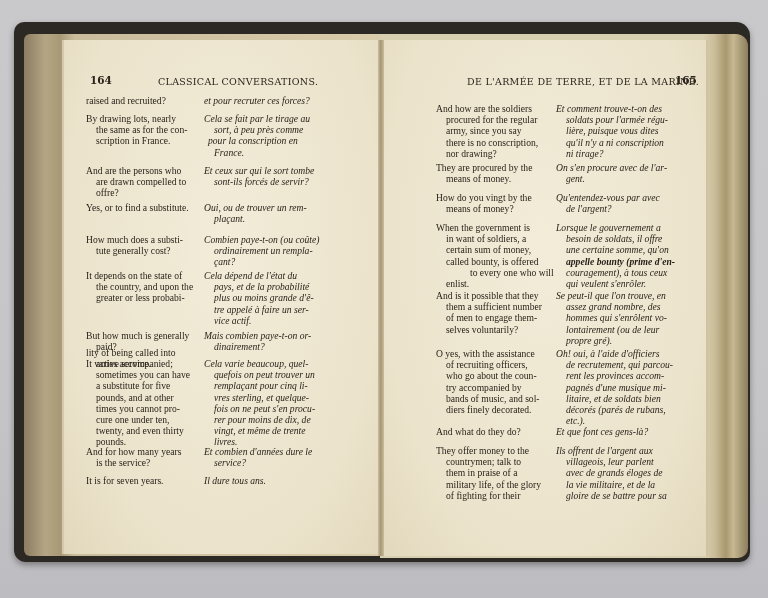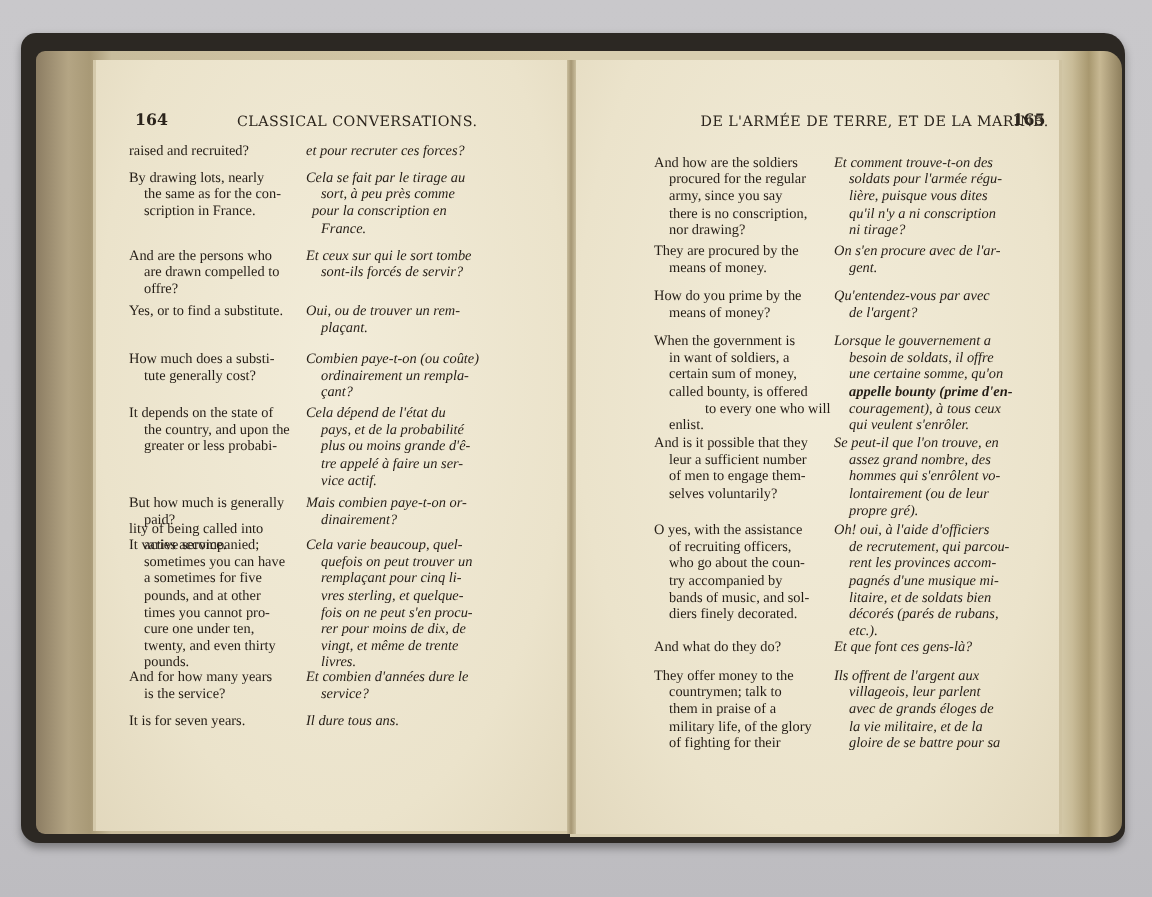--- a/index.html
+++ b/index.html
@@ -90,21 +90,21 @@
       <span class="line" style=" margin-top: 43px;">lity of being called into</span>
       <span class="line" style="padding-left: 10px;">active service.</span>
     </div>
     <div class="entry" style="top: 330px; width: 112px;">
       <span class="line">But how much is generally</span>
       <span class="line" style="padding-left: 10px;">paid?</span>
     </div>
     <div class="entry" style="top: 358px; width: 112px;">
       <span class="line">It varies accompanied;</span>
       <span class="line" style="padding-left: 10px;">sometimes you can have</span>
-      <span class="line" style="padding-left: 10px;">a sometimes for five</span>
+      <span class="line" style="padding-left: 10px;">a substitute for five</span>
       <span class="line" style="padding-left: 10px;">pounds, and at other</span>
       <span class="line" style="padding-left: 10px;">times you cannot pro-</span>
       <span class="line" style="padding-left: 10px;">cure one under ten,</span>
       <span class="line" style="padding-left: 10px;">twenty, and even thirty</span>
       <span class="line" style="padding-left: 10px;">pounds.</span>
     </div>
     <div class="entry" style="top: 446px; width: 112px;">
       <span class="line">And for how many years</span>
       <span class="line" style="padding-left: 10px;">is the service?</span>
     </div>
@@ -171,34 +171,34 @@
       <span class="line" style="padding-left: 10px;">procured for the regular</span>
       <span class="line" style="padding-left: 10px;">army, since you say</span>
       <span class="line" style="padding-left: 10px;">there is no conscription,</span>
       <span class="line" style="padding-left: 10px;">nor drawing?</span>
     </div>
     <div class="entry" style="top: 162px; width: 114px;">
       <span class="line">They are procured by the</span>
       <span class="line" style="padding-left: 10px;">means of money.</span>
     </div>
     <div class="entry" style="top: 192px; width: 114px;">
-      <span class="line">How do you prime by the</span>
+      <span class="line">How do you vingt by the</span>
       <span class="line" style="padding-left: 10px;">means of money?</span>
     </div>
     <div class="entry" style="top: 222px; width: 114px;">
       <span class="line">When the government is</span>
       <span class="line" style="padding-left: 10px;">in want of soldiers, a</span>
       <span class="line" style="padding-left: 10px;">certain sum of money,</span>
       <span class="line" style="padding-left: 10px;">called bounty, is offered</span>
       <span class="line" style="padding-left: 10px; margin-left: 24px;">to every one who will</span>
       <span class="line" style="padding-left: 10px;">enlist.</span>
     </div>
     <div class="entry" style="top: 290px; width: 114px;">
       <span class="line">And is it possible that they</span>
-      <span class="line" style="padding-left: 10px;">leur a sufficient number</span>
+      <span class="line" style="padding-left: 10px;">them a sufficient number</span>
       <span class="line" style="padding-left: 10px;">of men to engage them-</span>
       <span class="line" style="padding-left: 10px;">selves voluntarily?</span>
     </div>
     <div class="entry" style="top: 348px; width: 114px;">
       <span class="line">O yes, with the assistance</span>
       <span class="line" style="padding-left: 10px;">of recruiting officers,</span>
       <span class="line" style="padding-left: 10px;">who go about the coun-</span>
       <span class="line" style="padding-left: 10px;">try accompanied by</span>
       <span class="line" style="padding-left: 10px;">bands of music, and sol-</span>
       <span class="line" style="padding-left: 10px;">diers finely decorated.</span>

